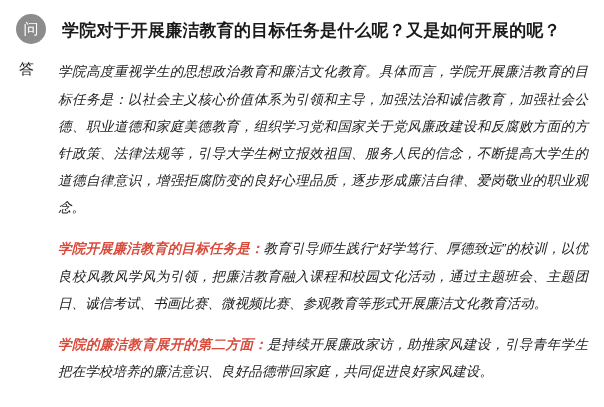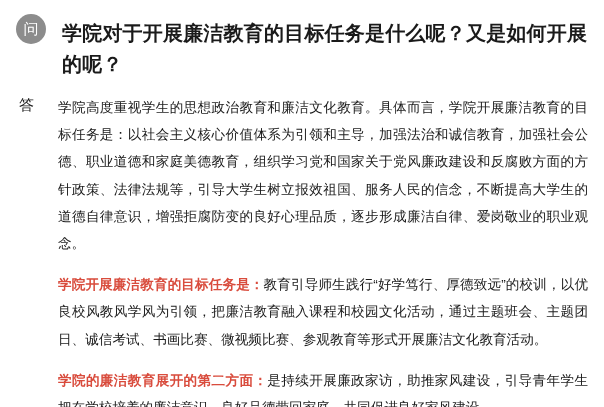--- a/index.html
+++ b/index.html
@@ -41,21 +41,21 @@
     background: #8c8c8c;
     color: #ffffff;
     font-size: 15px;
     line-height: 30px;
     text-align: center;
     font-family: "Liberation Sans", sans-serif;
     user-select: none;
   }
   .question-text {
     flex: 1 1 auto;
-    font-size: 20px;
+    font-size: 17px;
     font-weight: bold;
     color: #1a1a1a;
     line-height: 1.55;
     letter-spacing: 0.2px;
     padding-top: 4px;
   }
   
   .answer-row {
     display: flex;
     align-items: flex-start;
@@ -73,20 +73,21 @@
     flex: 1 1 auto;
     font-size: 13.6px;
     color: #1a1a1a;
     line-height: 2.0;
     text-align: justify;
     text-justify: inter-ideograph;
   }
   .para {
     margin: 0 0 14px 0;
     text-indent: 0;
+    font-style: italic;
   }
   .para:last-child {
     margin-bottom: 10px;
   }
   .hl {
     color: #d94c3d;
     font-weight: bold;
   }
   .body-span {
     color: #1a1a1a;

